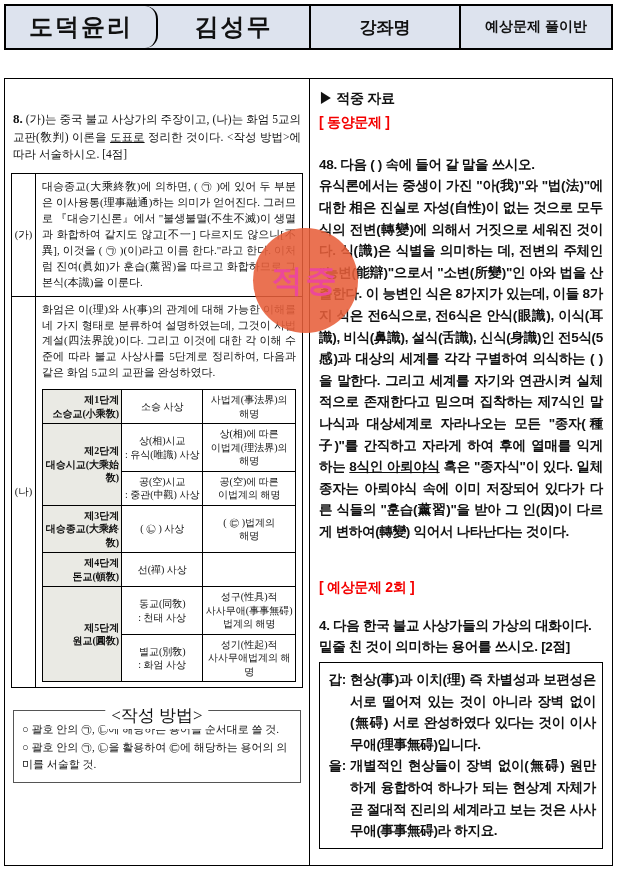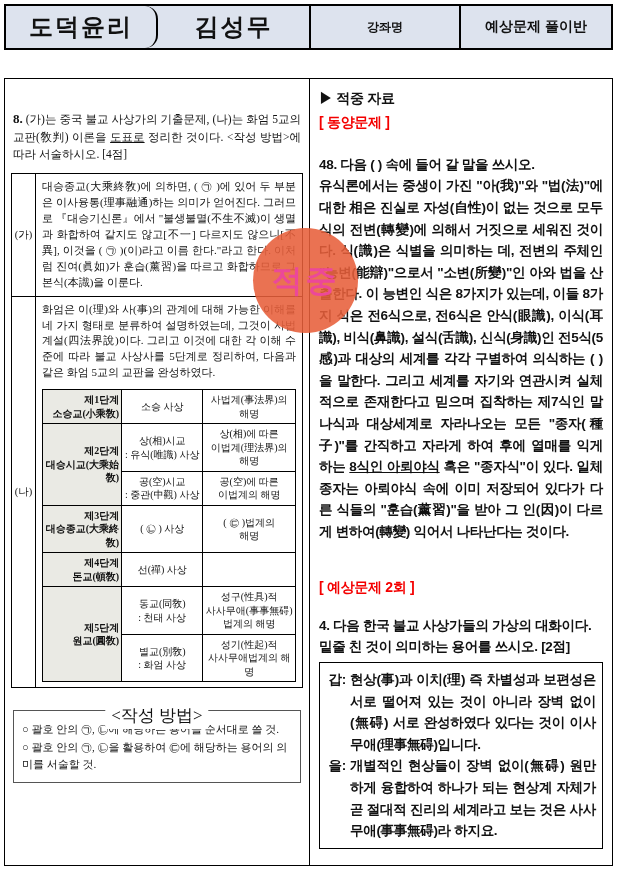--- a/index.html
+++ b/index.html
@@ -19,21 +19,21 @@
     background: #dde3ee;
   }
   .page-header .cell {
     display: flex; align-items: center; justify-content: center;
     border-right: 2px solid #000;
     font-weight: bold;
   }
   .page-header .cell:last-child { border-right: none; }
   .ph-subject { width: 152px; font-size: 24px; letter-spacing: 2px; border-radius: 13px; }
   .ph-teacher { width: 153px; font-size: 24px; letter-spacing: 2px; }
-  .ph-course-label { width: 150px; font-size: 12px; }
+  .ph-course-label { width: 150px; font-size: 17px; }
   .ph-course-name { width: 150px; font-size: 14px; }
 
   
   .main-table {
     position: absolute; left: 4px; top: 78px; width: 609px; height: 788px;
     border: 1.5px solid #000;
     display: flex; flex-direction: column;
   }
   .main-head { display: flex; border-bottom: 1.5px solid #000; height: 48px; }
   .main-body { display: flex; flex: 1; min-height: 0; }
@@ -124,21 +124,21 @@
   <div class="cell ph-course-label">강좌명</div>
   <div class="cell ph-course-name">예상문제 풀이반</div>
 </div>
 
 <div class="main-table">
 
   <div class="main-body">
 
     <div class="col-left left-body">
       <div class="question">
-        <span class="qnum">8.</span><span>(가)는 중국 불교 사상가의 기출문제, (나)는 화엄 5교의 교판(敎判) 이론을 </span><span class="u">도표로</span><span> 정리한 것이다. &lt;작성 방법&gt;에 따라 서술하시오. [4점]</span>
+        <span class="qnum">8.</span><span>(가)는 중국 불교 사상가의 주장이고, (나)는 화엄 5교의 교판(敎判) 이론을 </span><span class="u">도표로</span><span> 정리한 것이다. &lt;작성 방법&gt;에 따라 서술하시오. [4점]</span>
       </div>
 
       <table class="passage-table">
         <tbody>
             <tr>
           <td class="p-label">(가)</td>
           <td class="p-text">대승종교(大乘終敎)에 의하면, ( ㉠ )에 있어 두 부분은 이사융통(理事融通)하는 의미가 얻어진다. 그러므로 『대승기신론』에서 "불생불멸(不生不滅)이 생멸과 화합하여 같지도 않고[不一] 다르지도 않으니[不異], 이것을 ( ㉠ )(이)라고 이름 한다."라고 한다. 이처럼 진여(眞如)가 훈습(薰習)을 따르고 화합하므로 그 본식(本識)을 이룬다.</td>
         </tr>
         <tr>
           <td class="p-label">(나)</td>

